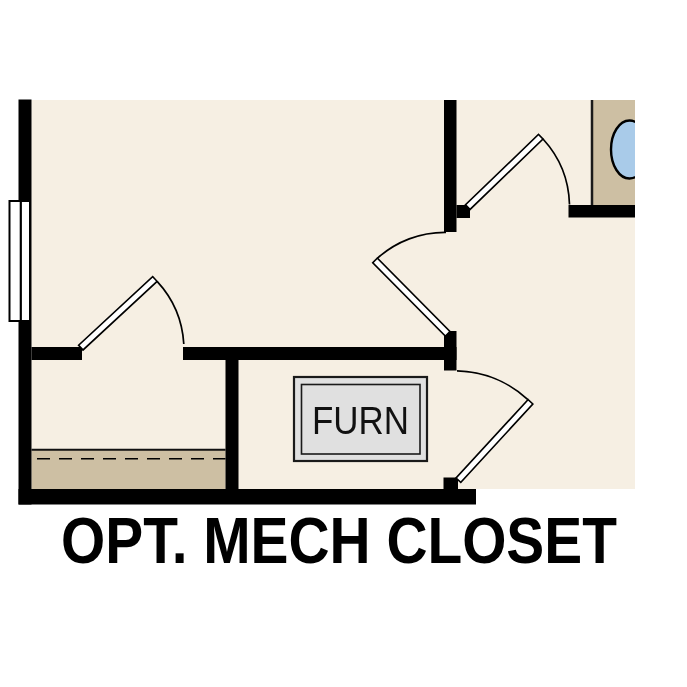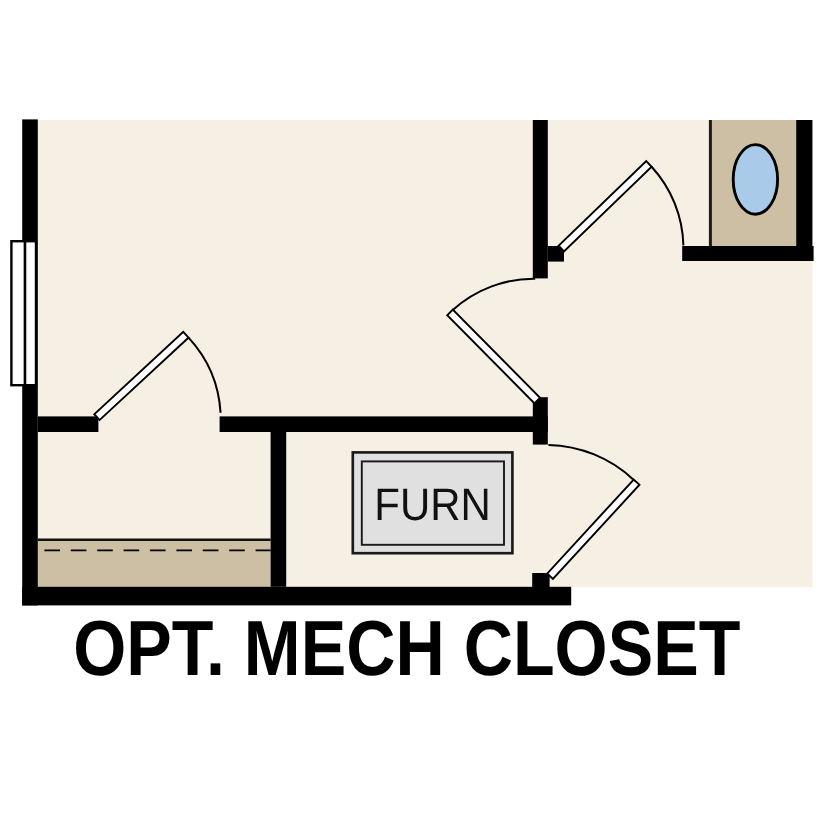--- a/index.html
+++ b/index.html
@@ -1,16 +1,16 @@
 <!DOCTYPE html>
 <html><head>
 <meta charset="utf-8">
 <style>
   html,body{margin:0;padding:0;background:#ffffff;}
-  .page{width:687px;height:687px;position:relative;background:#ffffff;overflow:hidden;}
+  .page{width:635px;height:687px;position:relative;background:#ffffff;overflow:hidden;}
   svg{position:absolute;left:0;top:0;}
   text{font-family:"Liberation Sans",sans-serif;}
 </style>
 </head>
 <body>
 <div class="page">
 <svg width="687" height="687" viewBox="0 0 687 687">
 
   <rect x="31.5" y="100" width="645.5" height="389" fill="#f6efe3"></rect>
 

